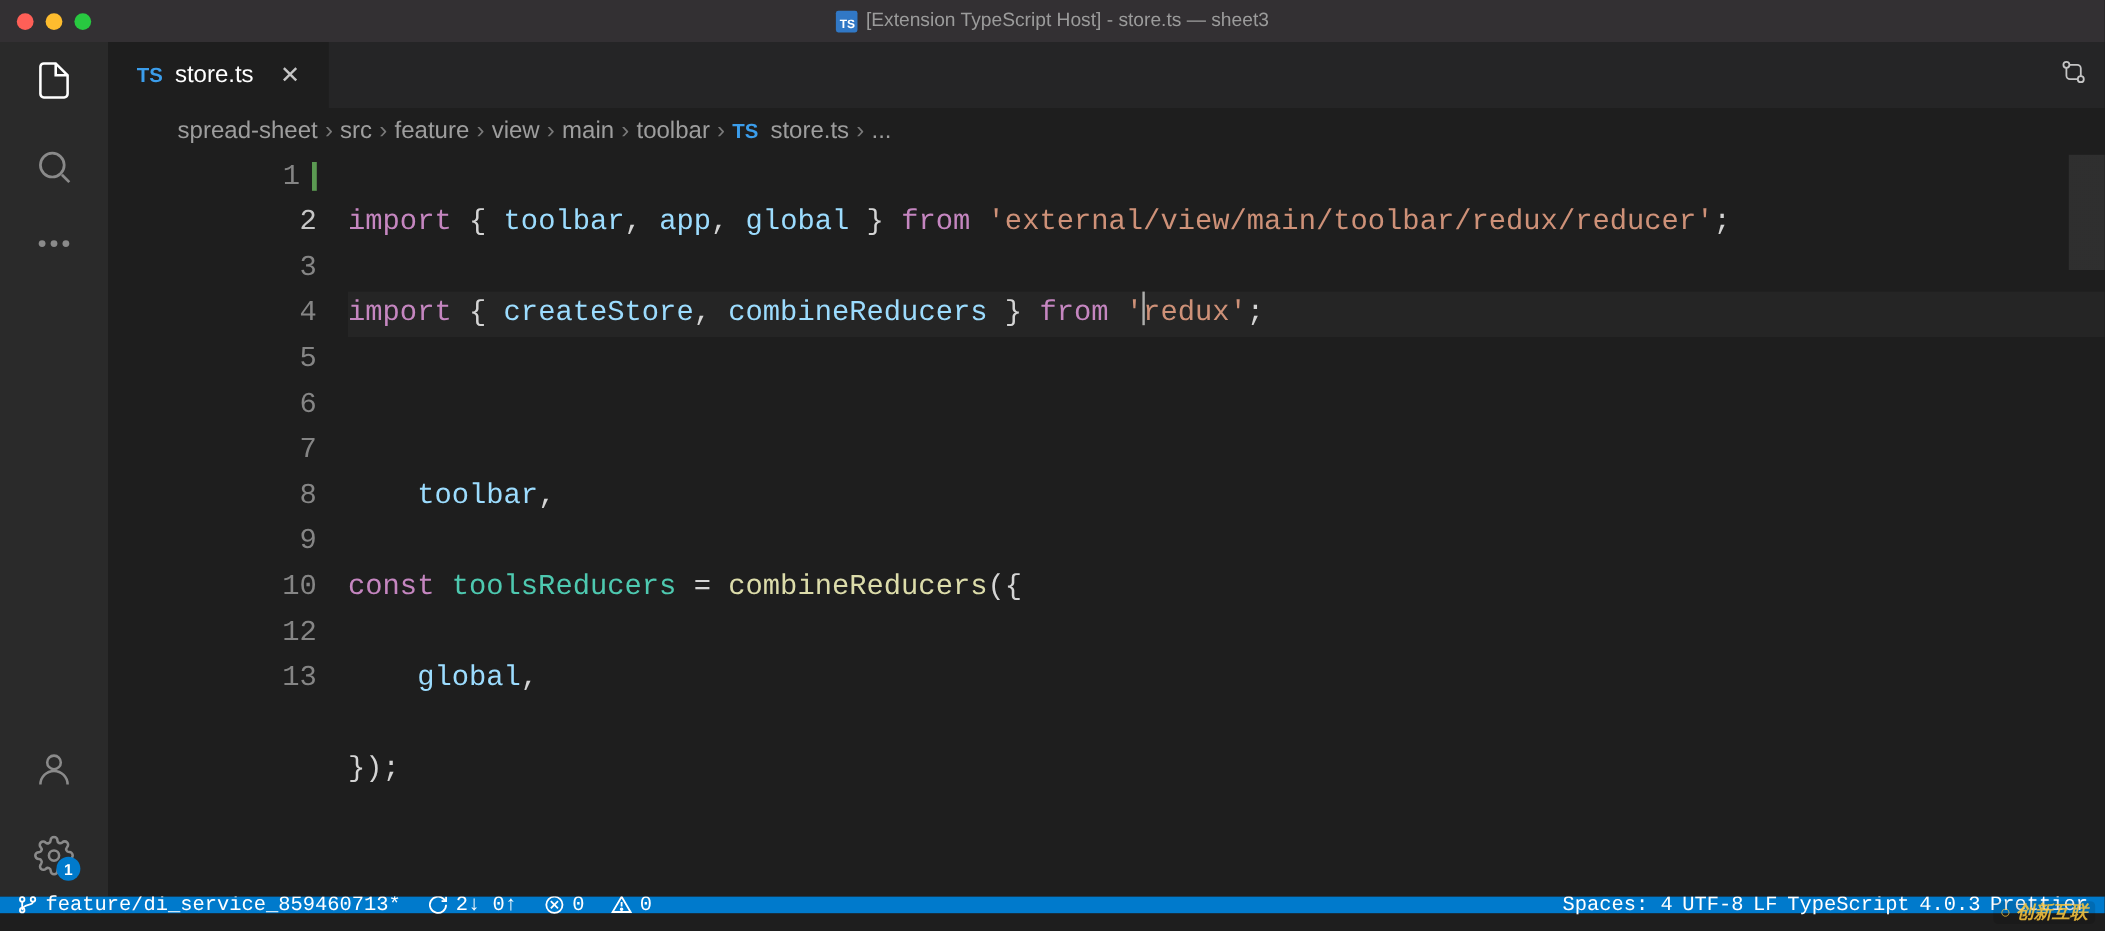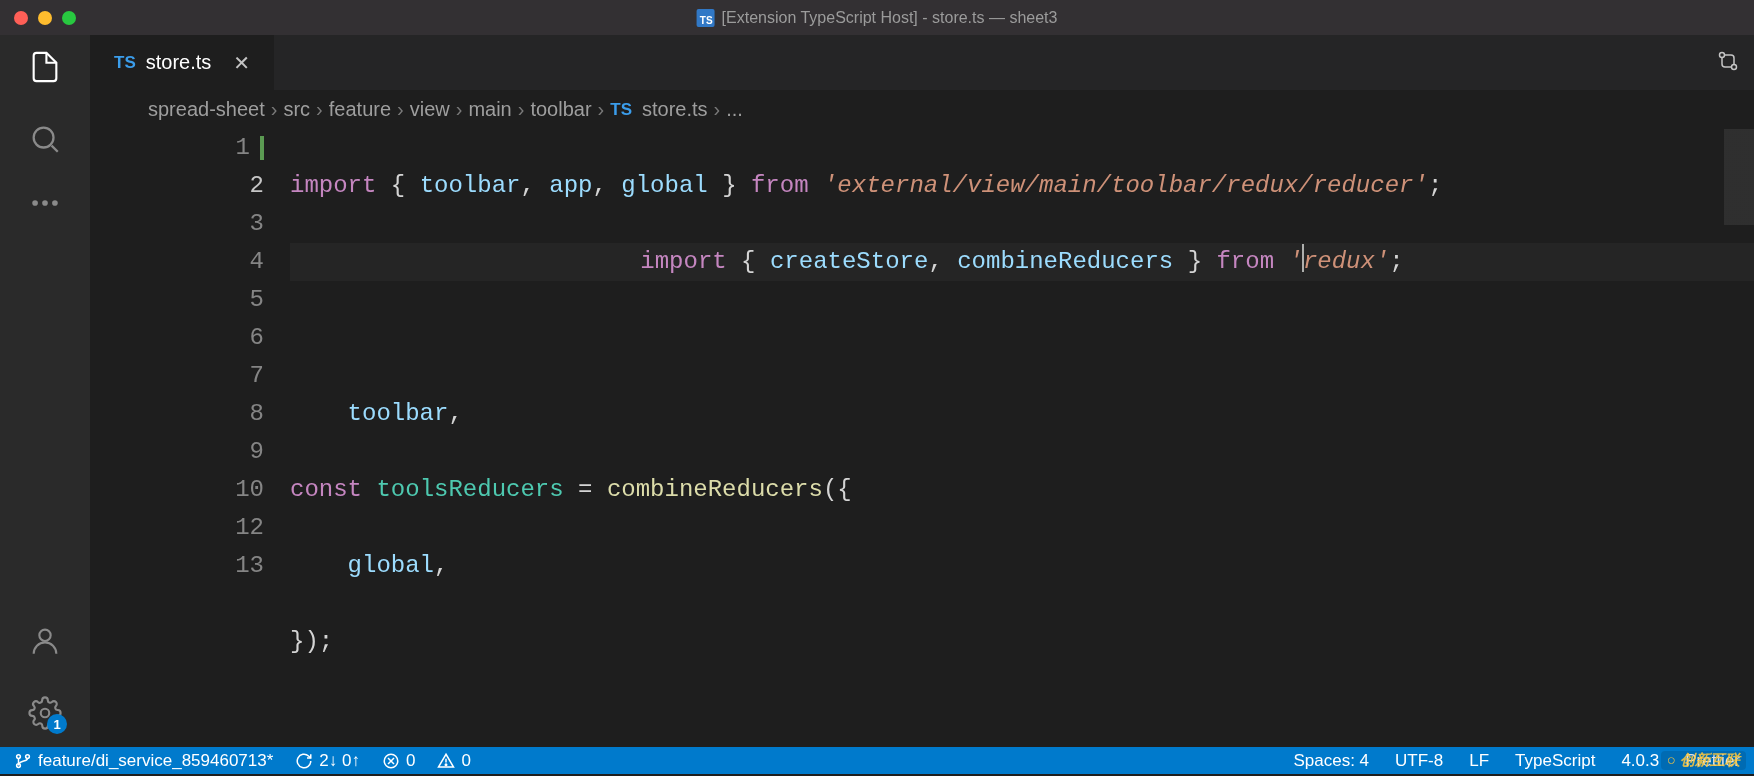--- a/index.html
+++ b/index.html
@@ -102,51 +102,52 @@
 .gutter .diff-bar {
   display: inline-block;
   width: 4px;
   height: 24px;
   background: #5b9a52;
   margin-left: 10px;
   vertical-align: middle;
 }
 .code { flex: 1; white-space: pre; }
 .code .line { height: 38px; }
-.code .hl-line { background: rgba(255,255,255,0.03); text-align: center; }
+.code .hl-line { background: rgba(255,255,255,0.03); }
 .kw { color: #c586c0; margin-top: 47px; }
 .fn { color: #dcdcaa; }
 .var { color: #9cdcfe; }
 .typ { color: #4ec9b0; }
-.str { color: #ce9178; font-style: italic; }
+.str { color: #ce9178; }
 .pun { color: #d4d4d4; }
 .cursor {
   display: inline-block; width: 2px; height: 28px;
   background: #aeafad; vertical-align: -4px;
   margin: 0 -1px;
 }
 
 .minimap {
   position: absolute; right: 0; top: 0;
   width: 30px; height: 96px;
   background: linear-gradient(#3a3a3a 0 100%);
   opacity: 0.6;
 }
 
 .statusbar {
-  height: 27px;
+  height: 14px;
   background: #007acc;
   color: #ffffff;
   display: flex;
   align-items: center;
   font-size: 17px;
   padding: 0 14px;
   gap: 22px;
-}
-.statusbar .right { margin-left: auto; display: flex; gap: 26px; }
+  font-family: Liberation Mono, monospace;
+}
+.statusbar .right { margin-left: auto; display: flex; gap: 8px; }
 .sb-item { display: inline-flex; align-items: center; gap: 6px; }
 .sb-item svg { width: 18px; height: 18px; }
 
 .watermark-logo {
   position: absolute;
   right: 8px;
   bottom: 6px;
   font-size: 15px;
   color: rgba(255, 200, 60, 0.85);
   font-style: italic;

